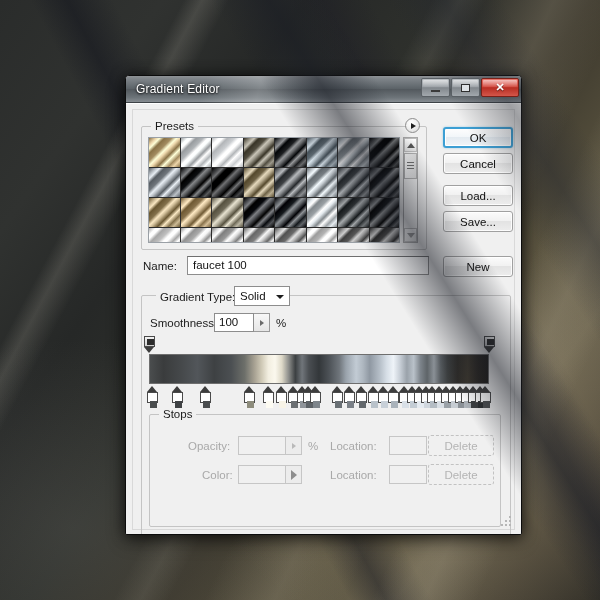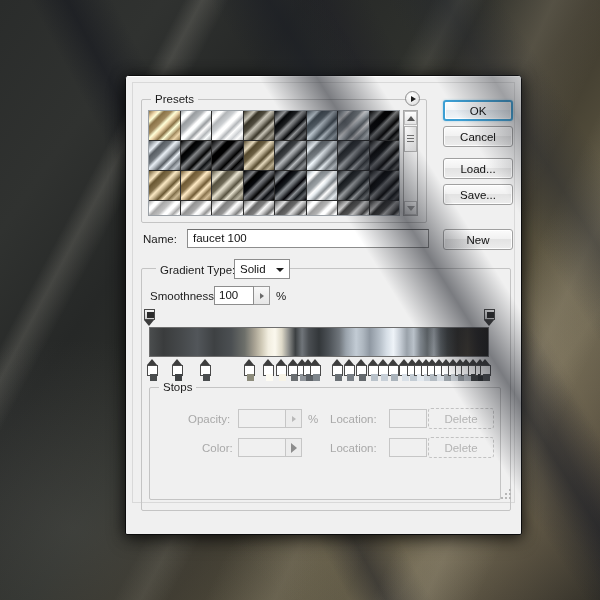--- a/index.html
+++ b/index.html
@@ -312,20 +312,38 @@
   #grip { position:absolute; right:3px; bottom:3px; width:12px; height:12px; }
   #grip span { position:absolute; width:2px; height:2px; background:#b6b6b6; }
 </style>
 </head>
 <body>
 
 <div id="desktop">
 
   <div id="dialog">
 
+    <div class="titlebar">
+      <div class="glint"></div>
+      <div class="title-text">Gradient Editor</div>
+      <div class="winbtns">
+        <div class="wb">
+          <div class="gl"></div>
+          <div class="minbar"></div>
+        </div>
+        <div class="wb">
+          <div class="gl"></div>
+          <div class="maxbox"></div>
+        </div>
+        <div class="wb close">
+          <div class="gl"></div>
+          <i>✕</i>
+        </div>
+      </div>
+    </div>
 
     <div class="dlg-body">
       <div class="inner-frame">
 
         <div class="groupbox" id="presets-group">
           <div class="gb-legend">Presets</div>
 
           <div id="presets-flyout">
             <div class="tri"></div>
           </div>

